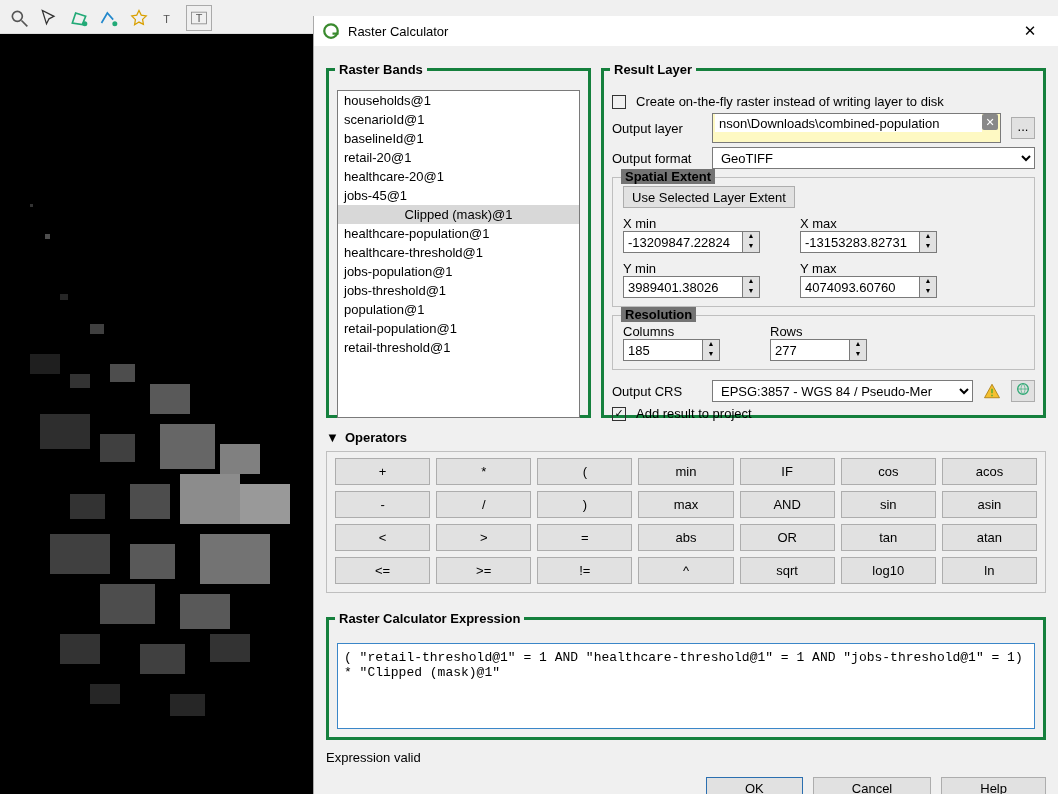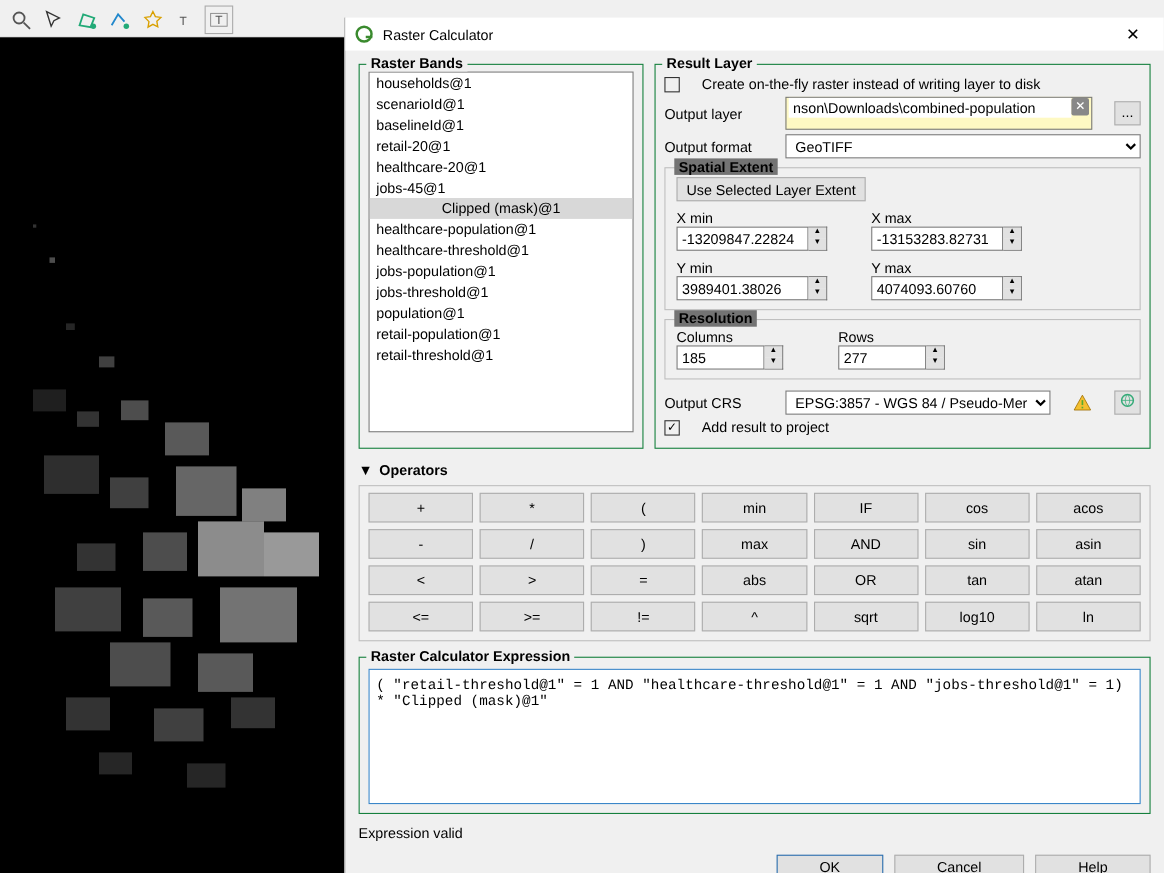--- a/index.html
+++ b/index.html
@@ -13,30 +13,30 @@
 
 .dialog { position: absolute; top: 16px; left: 313px; width: 745px; height: 794px; background: #f0f0f0; border-left: 1px solid #aaa; }
 .titlebar { height: 30px; display: flex; align-items: center; padding: 0 8px; background: #fff; }
 .titlebar .qicon { width: 18px; height: 18px; margin-right: 8px; }
 .titlebar .title { flex: 1; }
 .titlebar .close { width: 40px; text-align: center; font-size: 15px; }
 
 .dlg-body { padding: 4px 12px 10px 12px; display: flex; flex-direction: column; gap: 6px; height: calc(100% - 30px); }
 
 .top-row { display: flex; gap: 10px; }
-.fieldset { border: 1px solid #15803d; padding: 6px 8px 8px 8px; position: relative; margin-top: 8px; }
+.fieldset { border: 3px solid #15803d; padding: 19px 8px 8px 8px; position: relative; margin-top: 18px; }
 .fieldset > .legend { position: absolute; top: -9px; left: 6px; background: #f0f0f0; padding: 0 4px; font-weight: 600; }
 
 .bands-box { width: 265px; height: 350px; }
 .bands-list { background: #fff; border: 1px solid #7a7a7a; height: 328px; overflow: auto; }
 .band-item { padding: 2px 6px; white-space: nowrap; }
 .band-item.selected { background: #d8d8d8; text-align: center; }
 
 .result-box { flex: 1; height: 350px; }
-.row { display: flex; align-items: center; gap: 20px; margin-top: 4px; }
+.row { display: flex; align-items: center; gap: 10px; margin-top: 4px; }
 .row label { white-space: nowrap; }
 .cbox { width: 14px; height: 14px; border: 1px solid #333; display: inline-flex; align-items: center; justify-content: center; font-size: 11px; }
 .cbox.checked::after { content: "✓"; }
 input.text, select.sel { border: 1px solid #7a7a7a; padding: 2px 4px; height: 22px; background: #fff; }
 .minibtn { border: 1px solid #adadad; background: #e1e1e1; height: 22px; min-width: 24px; text-align: center; line-height: 18px; }
 .clear-x { background: #888; color: #fff; font-size: 11px; width: 16px; height: 16px; text-align: center; line-height: 16px; border-radius: 2px;}
 
 .spin { display: flex; }
 .spin input { width: 120px; }
 .spin .arrows { display: flex; flex-direction: column; border: 1px solid #7a7a7a; border-left: none; }

